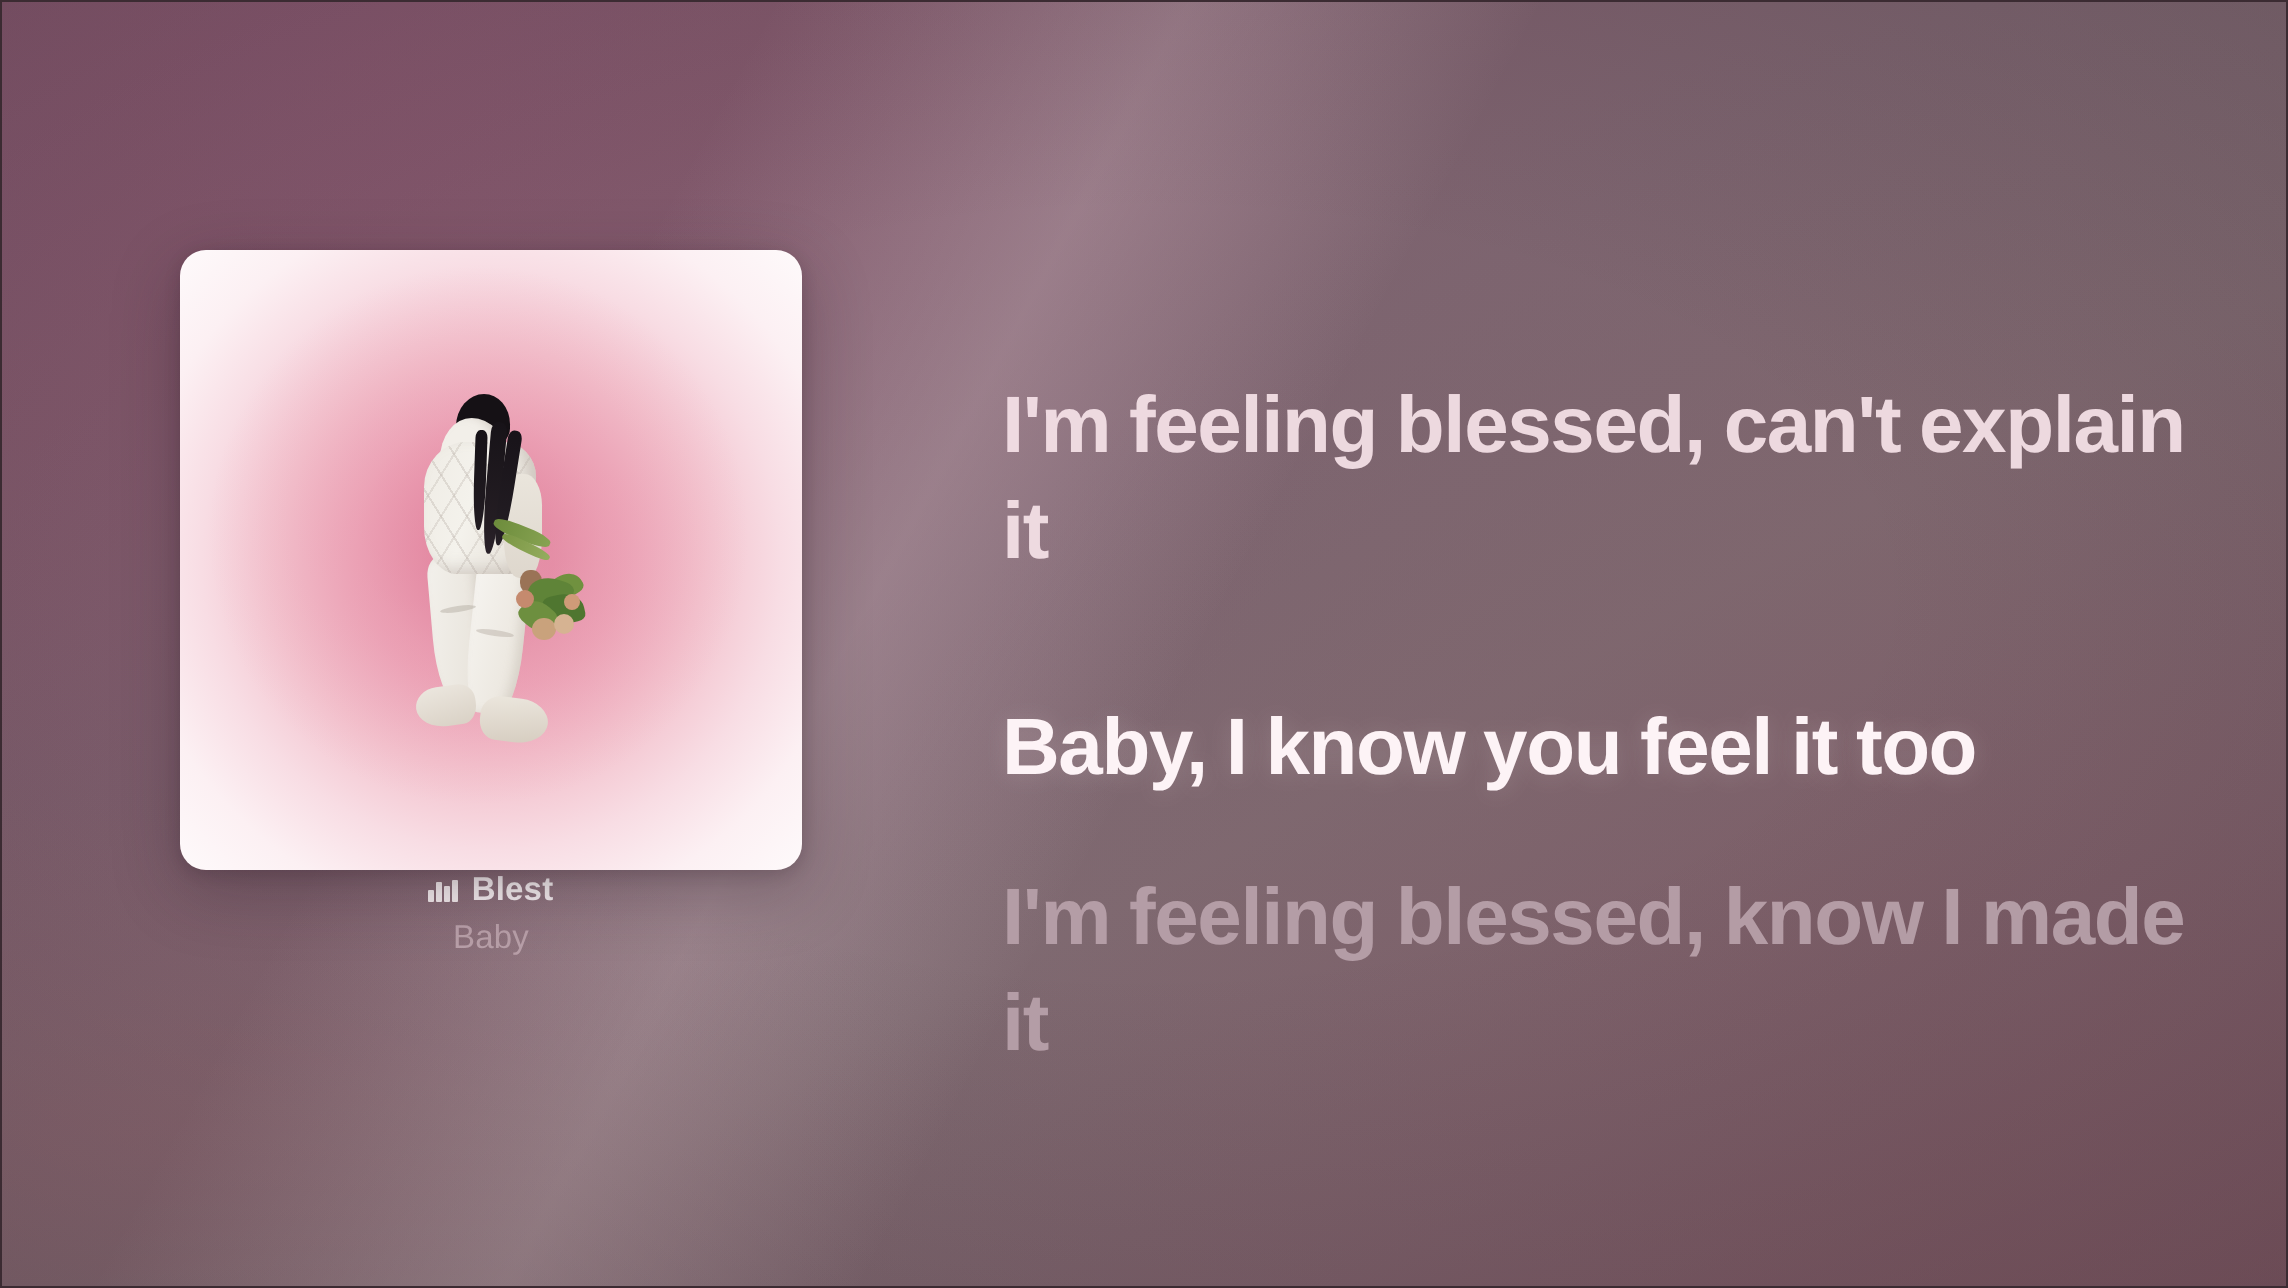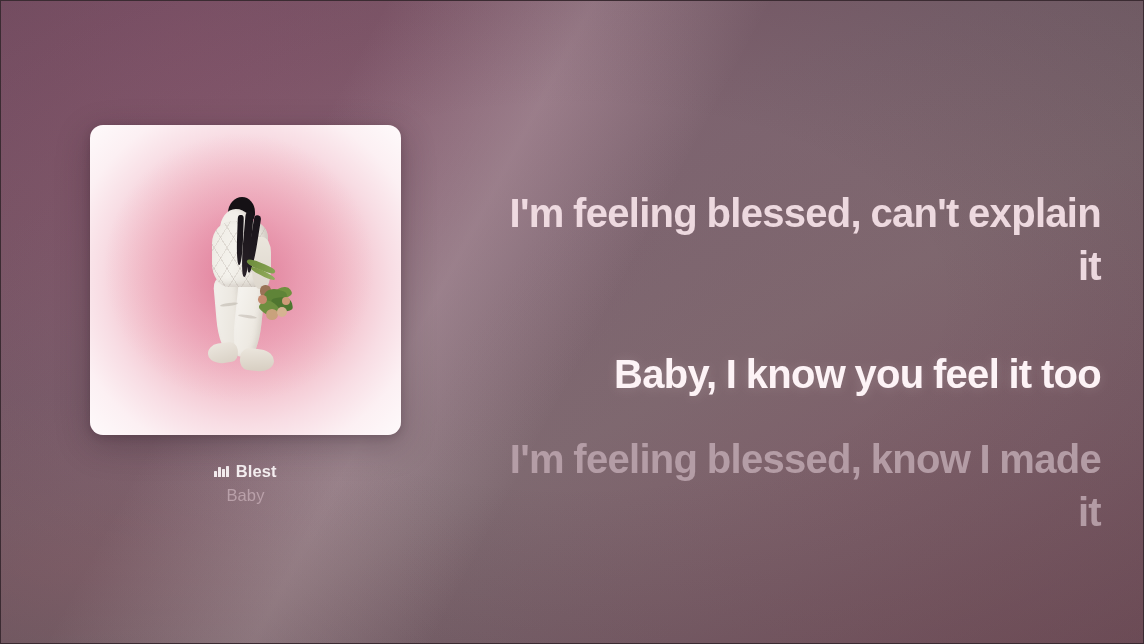--- a/index.html
+++ b/index.html
@@ -279,21 +279,21 @@
     left: 78px; top: 110px; width: 9px; height: 9px;
     background: #c58a6e; border-radius: 50%;
   }
   .fig-bloom-d {
     left: 102px; top: 112px; width: 8px; height: 8px;
     background: #cf9b78; border-radius: 50%;
   }
 
   
   #track-meta {
-    margin-top: 26px;
+    margin-top: 0;
     text-align: center;
   }
   #track-title-row {
     display: flex;
     align-items: center;
     justify-content: center;
     gap: 7px;
     height: 20px;
   }
   #now-playing-eq {
@@ -334,21 +334,20 @@
     left: 500px;
     top: 186px;
     width: 600px;
   }
   .lyric-line {
     font-size: 40px;
     font-weight: 700;
     line-height: 53px;
     letter-spacing: -0.7px;
     word-spacing: -1px;
-    text-align: right;
   }
   .lyric-line.past {
     color: #f6e2e8;
     opacity: 0.93;
     margin-bottom: 55px;
   }
   .lyric-line.active {
     color: #fdf3f6;
     margin-bottom: 32px;
     text-shadow: 0 1px 12px rgba(255,240,245,0.16);

